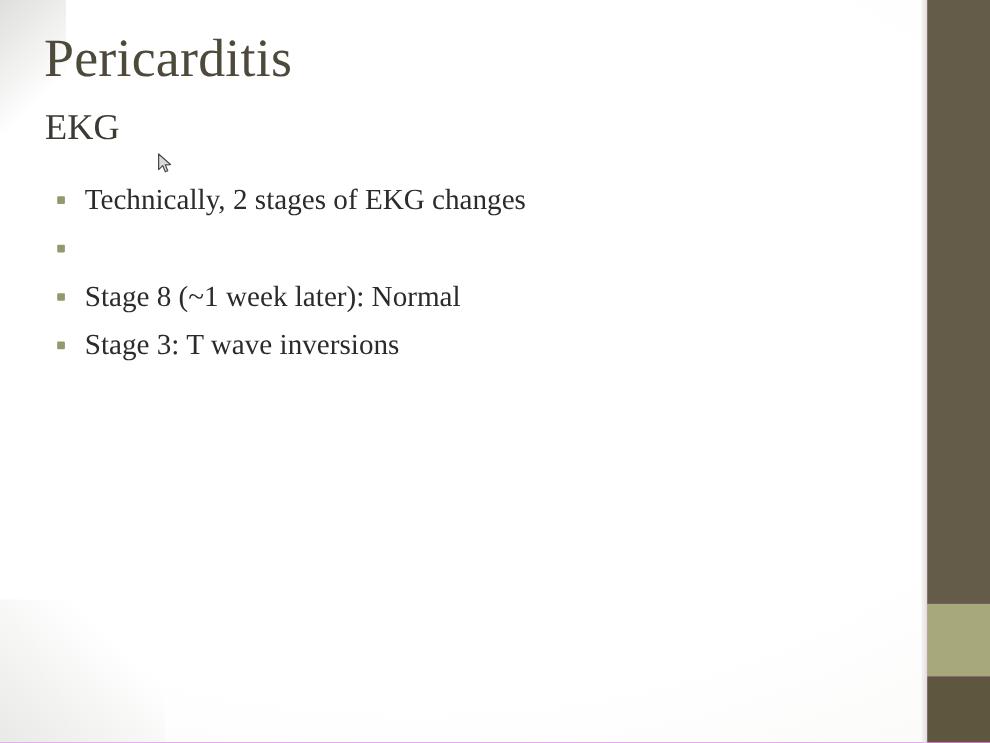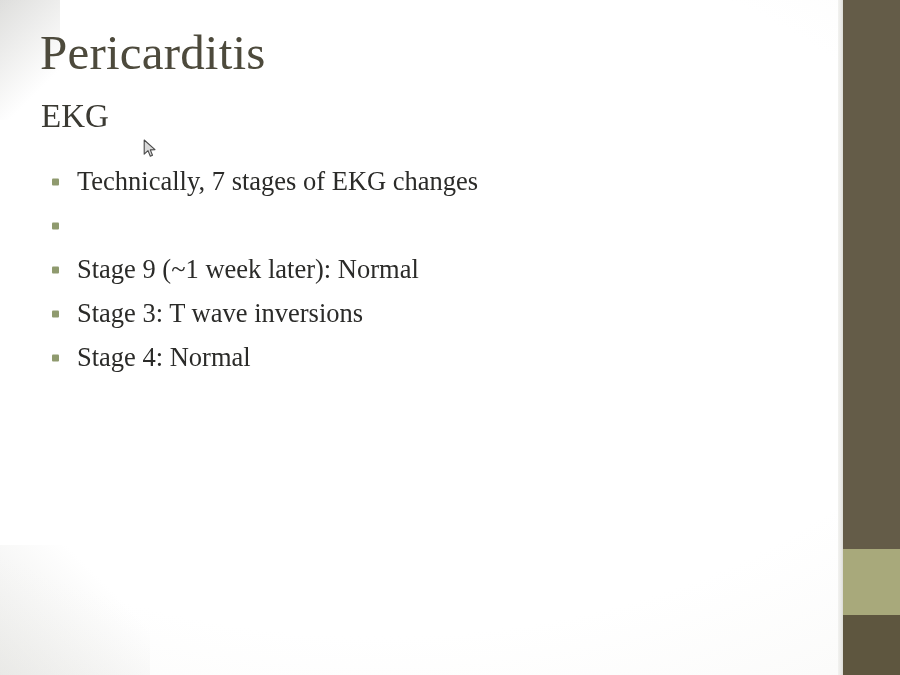--- a/index.html
+++ b/index.html
@@ -153,36 +153,32 @@
 
   <div class="canvas">
 
     <div class="title" style="color: rgb(77, 74, 60);">Pericarditis</div>
 
     <div class="subtitle">EKG</div>
 
     <ul class="bullets">
       <li class="bullet-row">
         <span class="bullet-mark" style="background: rgb(143, 154, 110);"></span>
-        <span class="bullet-text" style="color: rgb(43, 43, 41);">Technically, 7 stages of EKG changes</span>
+        <span class="bullet-text" style="color: rgb(43, 43, 41);">Technically, 2 stages of EKG changes</span>
       </li>
       <li class="bullet-row">
         <span class="bullet-mark" style="background: rgb(143, 154, 110);"></span>
       </li>
       <li class="bullet-row">
         <span class="bullet-mark" style="background: rgb(143, 154, 110);"></span>
-        <span class="bullet-text" style="color: rgb(43, 43, 41);">Stage 9 (~1 week later): Normal</span>
+        <span class="bullet-text" style="color: rgb(43, 43, 41);">Stage 8 (~1 week later): Normal</span>
       </li>
       <li class="bullet-row">
         <span class="bullet-mark" style="background: rgb(143, 154, 110);"></span>
         <span class="bullet-text" style="color: rgb(43, 43, 41);">Stage 3: T wave inversions</span>
-      </li>
-      <li class="bullet-row">
-        <span class="bullet-mark" style="background: rgb(143, 154, 110);"></span>
-        <span class="bullet-text" style="color: rgb(43, 43, 41);">Stage 4: Normal</span>
       </li>
     </ul>
 
   </div>
 
   <div class="band-gutter"></div>
 
   <div class="right-band">
     <div class="band-seg band-top" style="background: rgb(100, 92, 72);"></div>
     <div class="band-seg band-accent" style="background: rgb(168, 169, 123);"></div>

